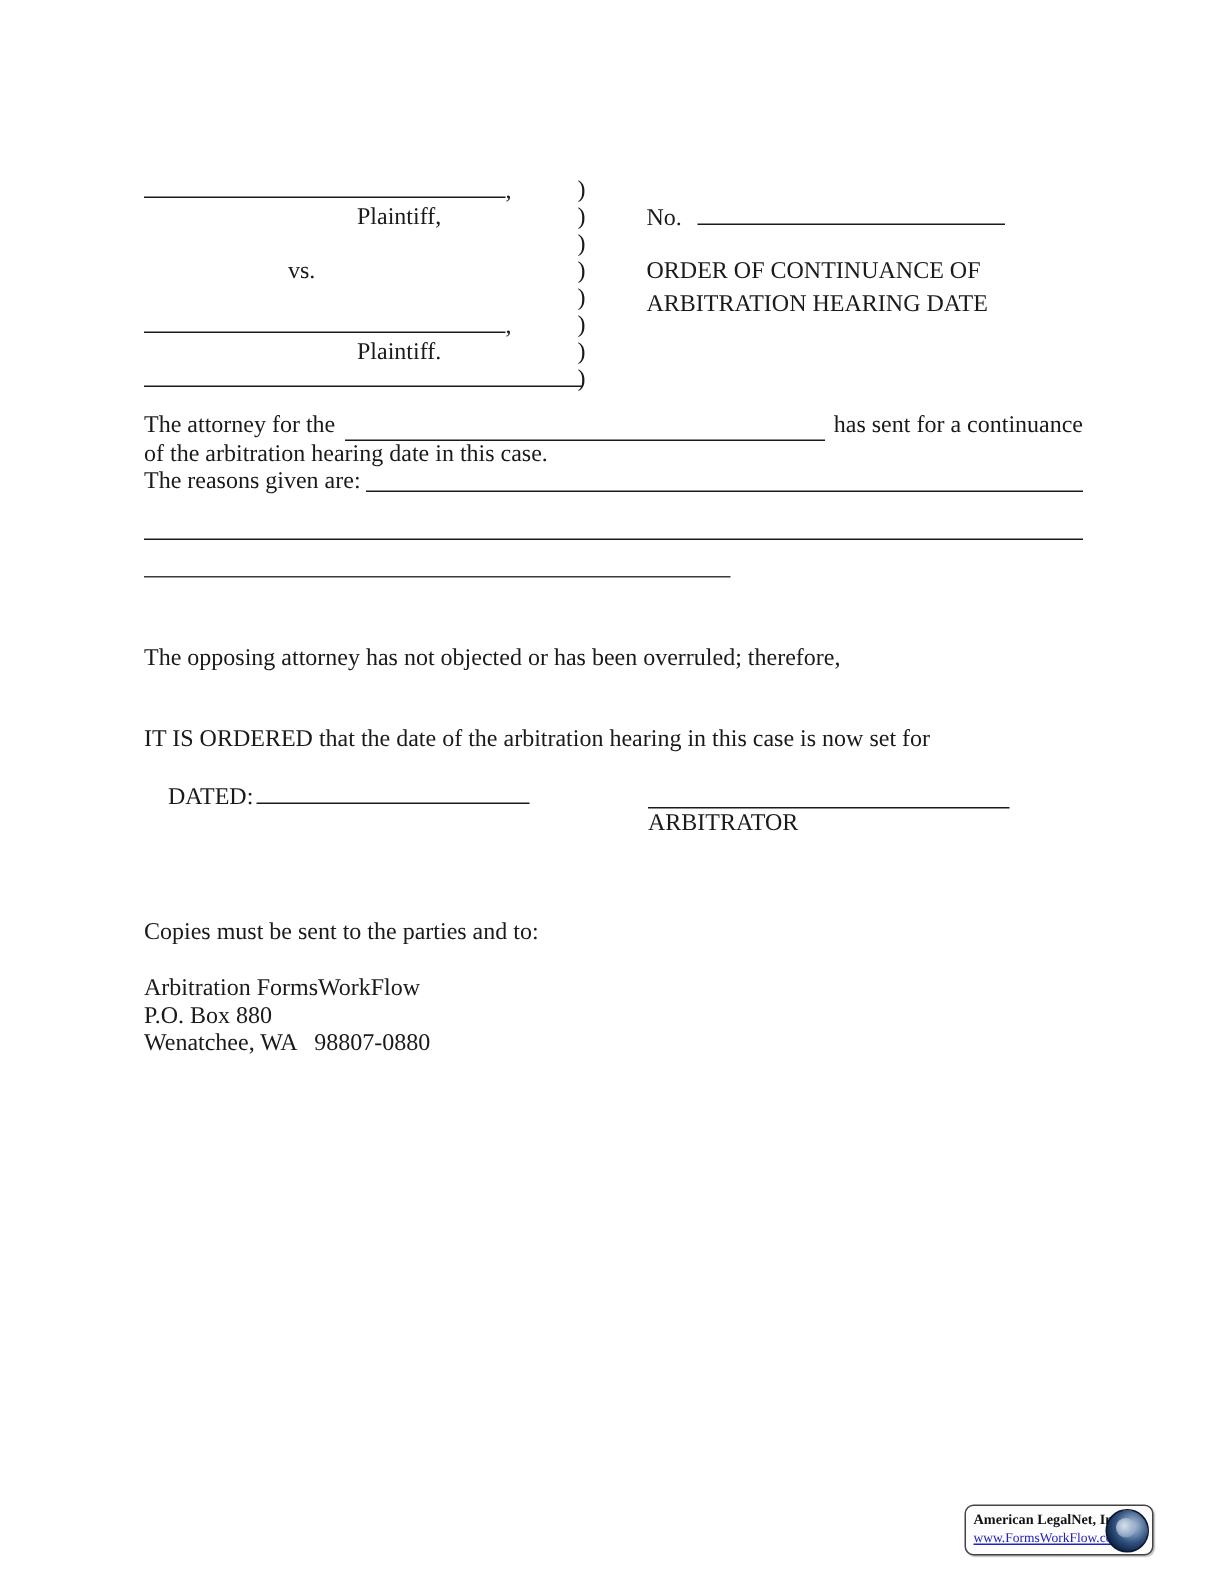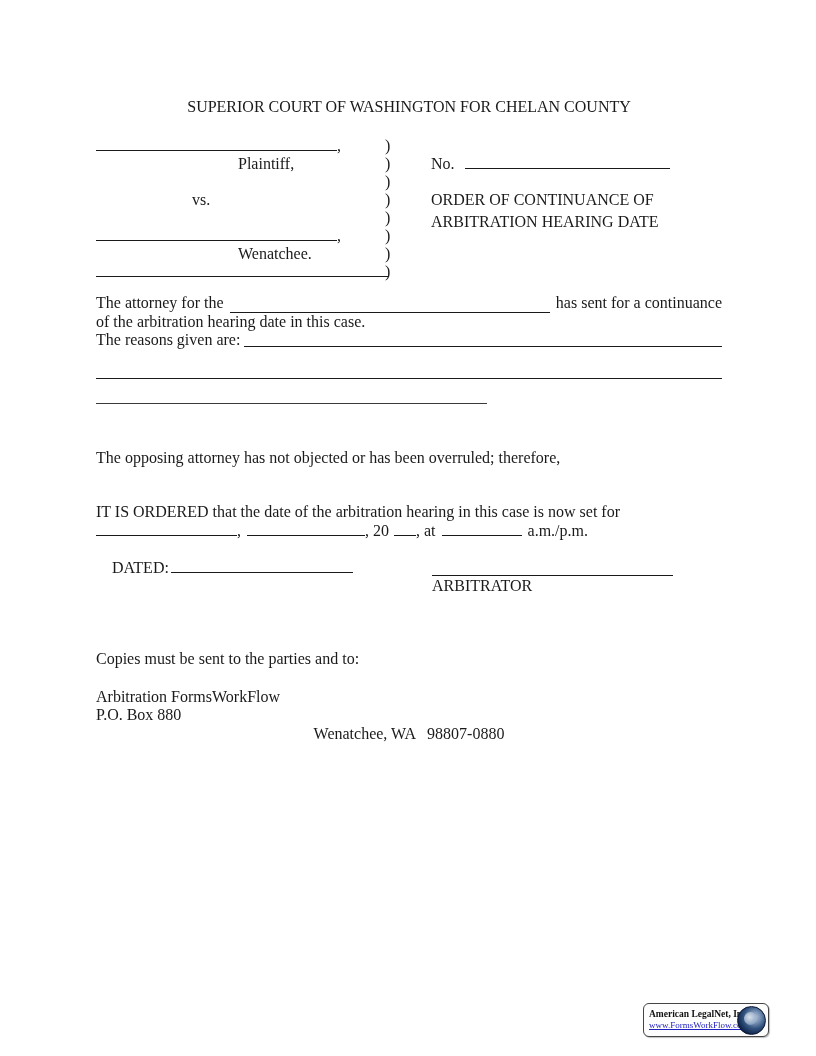--- a/index.html
+++ b/index.html
@@ -59,21 +59,21 @@
   .w-time  { width:80px;  margin-left:6px; margin-right:6px; }
 
   .dated-row { position:relative; margin-top:19px; height:40px; }
   .dated-left { position:absolute; left:16px; top:0; }
   .w-dated { width:182px; margin-left:2px; }
   .sig-line  { position:absolute; left:336px; top:3px; width:241px; height:14px; border-bottom:1px solid #1a1a1a; }
   .sig-label { position:absolute; left:336px; top:18px; }
 
   .copies { margin-top:51px; }
   .admin  { margin-top:19px; }
-  .pre    { white-space:pre;text-align:center; }
+  .pre    { white-space:pre; }
 
   
   .aln-box {
     position:absolute; left:643px; top:1003px;
     width:126px; height:34px;
     border:1px solid #444;
     border-radius:6px;
     background:#fdfdfd;
     box-shadow:1px 1px 1px rgba(0,0,0,0.25);
     display:flex; align-items:center;
@@ -101,21 +101,20 @@
     background:radial-gradient(circle at 40% 40%, #e8eef5 0%, #9fb4cd 55%, rgba(159,180,205,0) 100%);
     opacity:0.85;
   }
 </style>
 </head>
 <body>
 
 <div class="page">
   <div class="doc">
 
-    <div class="title">SUPERIOR COURT OF WASHINGTON FOR CHELAN COUNTY</div>
 
     <div class="caption">
 
       <div class="cap-row">
         <div class="cap-left"><span class="blank w-party"></span><span>,</span></div>
         <div class="cap-paren">)</div>
         <div class="cap-right"></div>
       </div>
 
       <div class="cap-row">
@@ -142,21 +141,21 @@
         <div class="cap-right nudge-down">ARBITRATION HEARING DATE</div>
       </div>
 
       <div class="cap-row">
         <div class="cap-left"><span class="blank w-party"></span><span>,</span></div>
         <div class="cap-paren">)</div>
         <div class="cap-right"></div>
       </div>
 
       <div class="cap-row">
-        <div class="cap-left indent-party">Wenatchee.</div>
+        <div class="cap-left indent-party">Plaintiff.</div>
         <div class="cap-paren">)</div>
         <div class="cap-right"></div>
       </div>
 
       <div class="cap-row">
         <div class="cap-left"><span class="blank w-extra"></span></div>
         <div class="cap-paren">)</div>
         <div class="cap-right"></div>
       </div>
 
@@ -175,23 +174,20 @@
       </div>
     </div>
 
     <div class="rule-full"></div>
     <div class="rule-partial"></div>
 
     <div class="therefore">The opposing attorney has not objected or has been overruled; therefore,</div>
 
     <div class="ordered">
       <div>IT IS ORDERED that the date of the arbitration hearing in this case is now set for</div>
-      <div class="ordered-line2">
-        <span class="blank w-date1"></span><span>,</span><span class="blank w-date2"></span><span>, 20</span><span class="blank w-year"></span><span>, at</span><span class="blank w-time"></span><span>a.m./p.m.</span>
-      </div>
     </div>
 
     <div class="dated-row">
       <div class="dated-left">
         <span>DATED:</span><span class="blank w-dated"></span>
       </div>
       <div class="sig-line"></div>
       <div class="sig-label">ARBITRATOR</div>
     </div>
 

